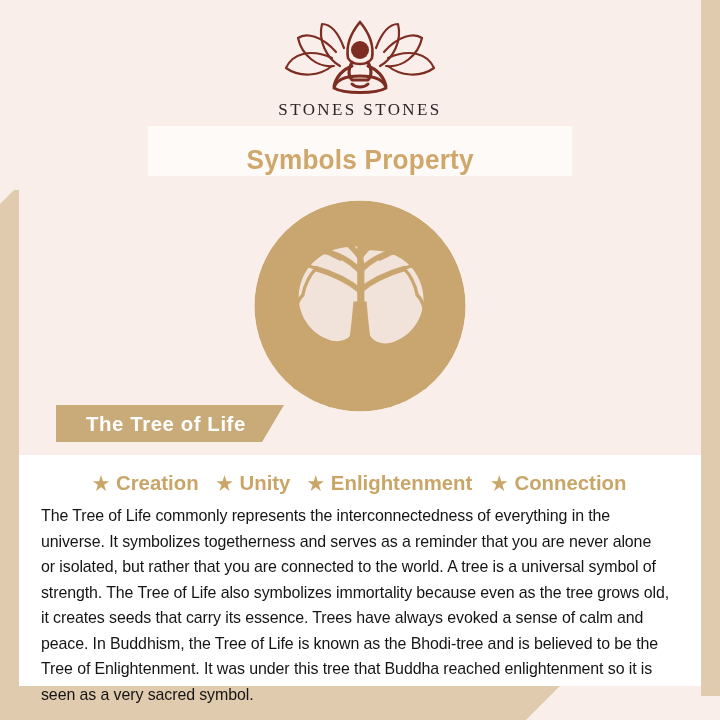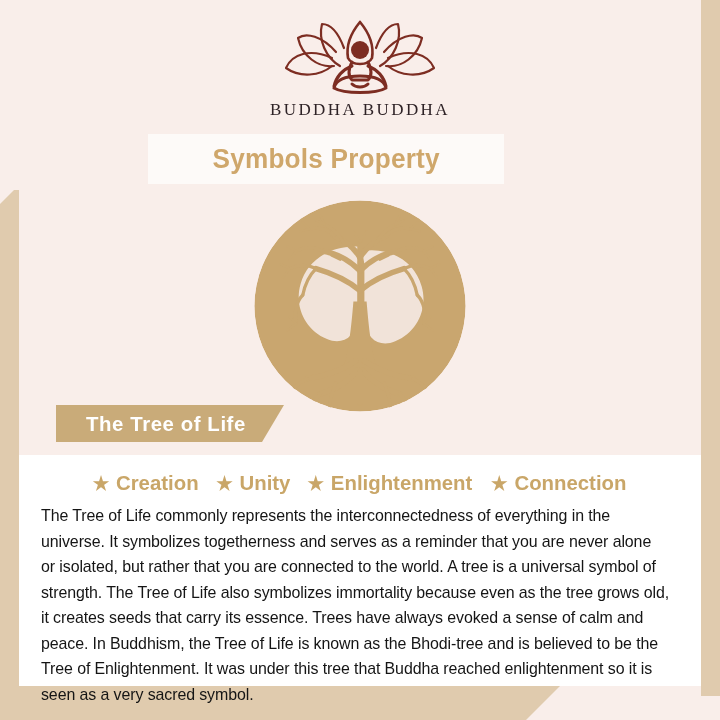--- a/index.html
+++ b/index.html
@@ -68,24 +68,24 @@
     font-size:17px;
     letter-spacing:2.4px;
     color:#2e2226;
     font-weight:400;
   }
 
   
   .title-banner {
     position:absolute;
     left:148px; top:126px;
-    width:356px; height:50px;
+    width:424px; height:50px;
     background:#fdfaf8;
     z-index:5;
-    display:flex; align-items:center; justify-content:center;margin-top:8px;
+    display:flex; align-items:flex-end; justify-content:center;
   }
   .title-text {
     font-size:27px;
     font-weight:bold;
     color:#cda濃;
     color:#cfa76b;
     letter-spacing:0.2px;
     transform: scaleX(0.97);
   }
 
@@ -197,21 +197,21 @@
         <path d="M80 44 C76 52 76 58 80 62 L96 62 C100 58 100 52 96 44"></path>
 
         <path d="M62 70 C64 62 74 58 88 58 C102 58 112 62 114 70 C104 76 72 76 62 70"></path>
 
         <path d="M80 48 C70 52 64 60 62 68"></path>
         <path d="M96 48 C106 52 112 60 114 68"></path>
 
         <path d="M80 66 C84 70 92 70 96 66"></path>
       </g>
     </svg>
-    <div class="logo-word">BUDDHA BUDDHA</div>
+    <div class="logo-word">STONES STONES</div>
   </div>
 
   <div class="title-banner">
     <div class="title-text">Symbols Property</div>
   </div>
 
   <div class="emblem-wrap">
     <svg width="220" height="220" viewBox="0 0 200 200">
       <defs>
         <clipPath id="circleClip">

